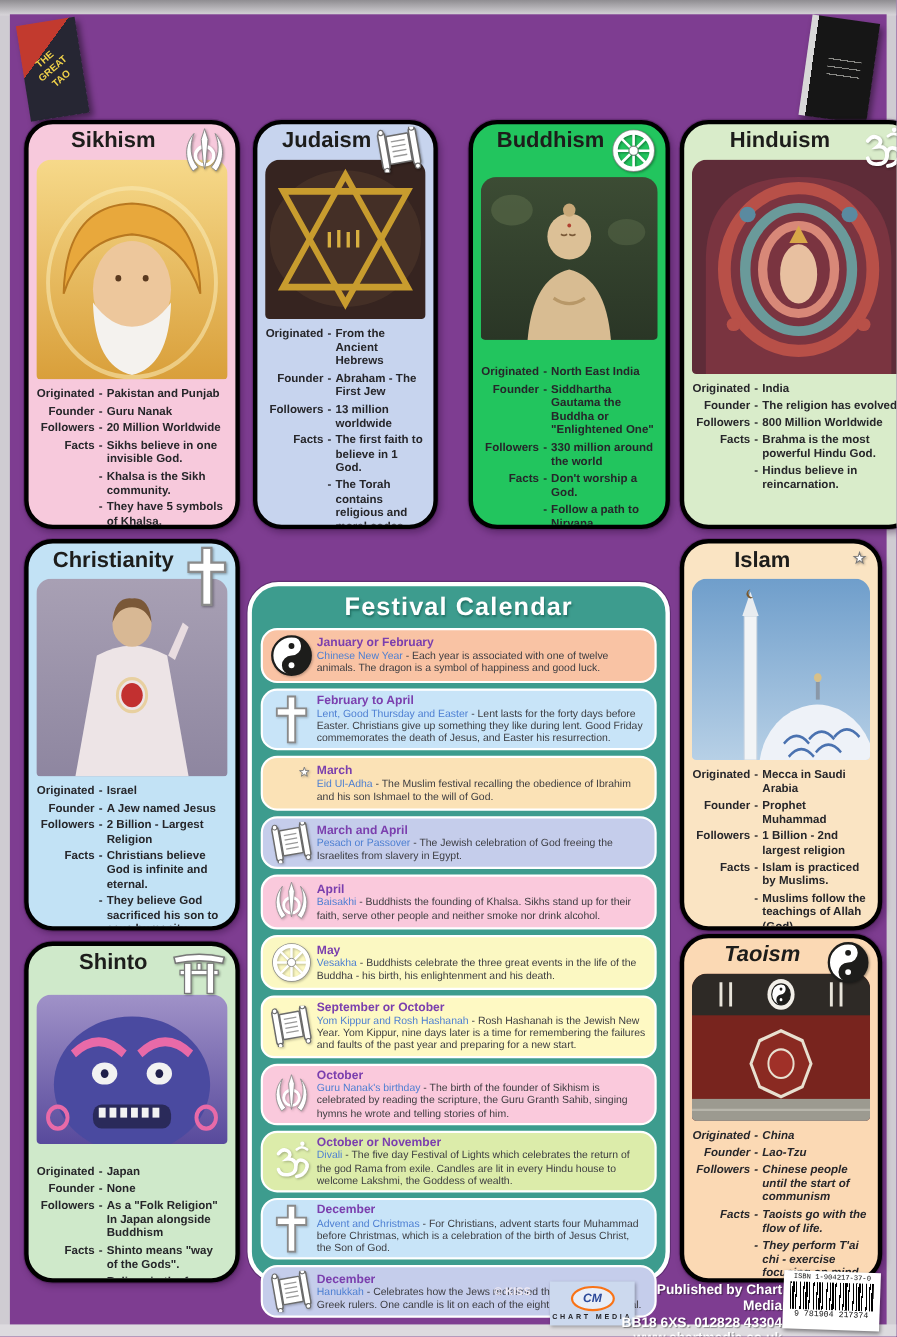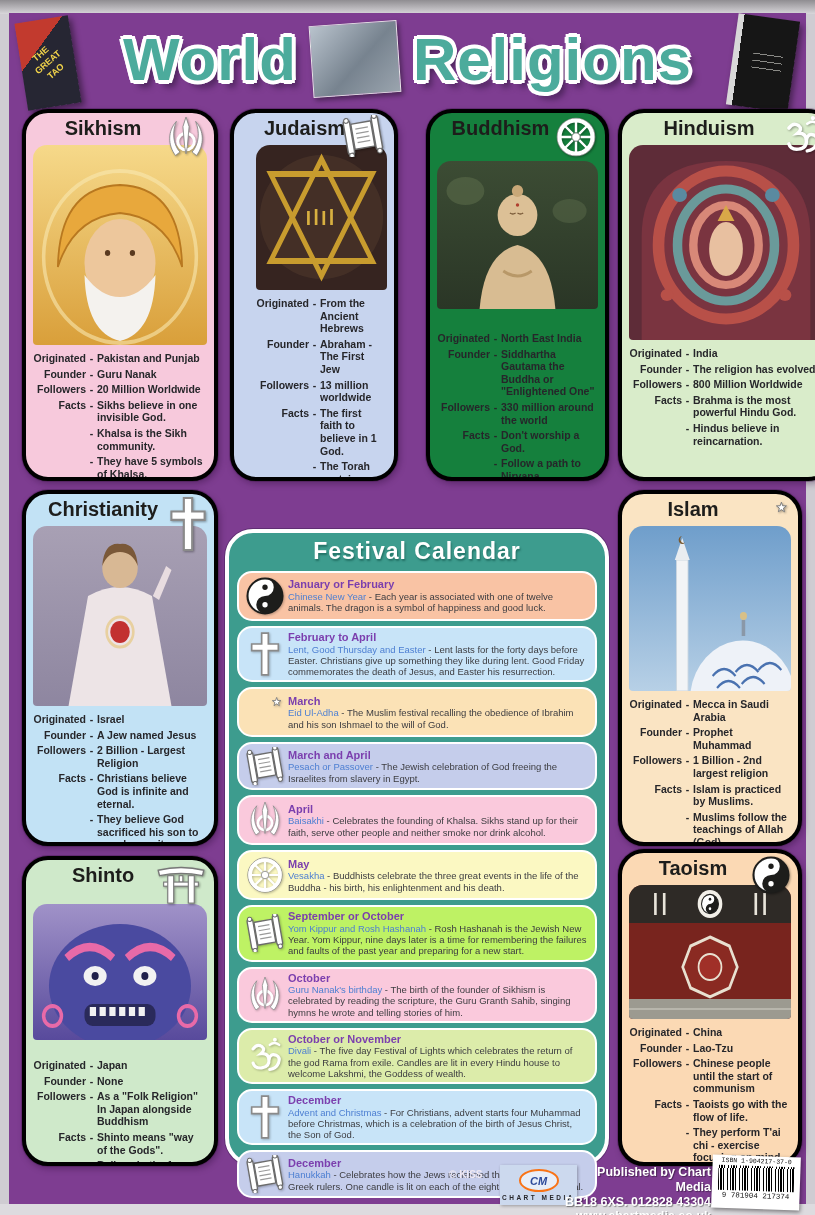--- a/index.html
+++ b/index.html
@@ -23,27 +23,27 @@
   .book-left .bktxt span{display:block;}
   .book-right{right:12px;top:4px;width:62px;height:92px;transform:rotate(8deg);
     background:linear-gradient(90deg,#d8d8d8 0 6px,#161616 6px);}
   .book-right .marks{position:absolute;left:20px;top:34px;width:30px;height:22px;
     background:repeating-linear-gradient(#161616 0 3px,#8a8a86 3px 4px,#161616 4px 7px);}
 
   
   .panel{position:absolute;border:4px solid #000000;border-radius:26px;overflow:hidden;display:flex;flex-direction:column;
     box-shadow:0 0 0 1px rgba(60,20,70,.35),2px 3px 6px rgba(40,10,50,.35);box-sizing:border-box;}
   .p-sikh{left:13px;top:96px;width:196px;height:372px;}
-  .p-juda{left:221px;top:96px;width:168px;height:372px;padding-left:15px;}
+  .p-juda{left:221px;top:96px;width:168px;height:372px;}
   .p-budd{left:417px;top:96px;width:183px;height:372px;}
   .p-hind{left:609px;top:96px;width:216px;height:372px;}
   .p-chri{left:13px;top:477px;width:196px;height:356px;}
   .p-isla{left:609px;top:477px;width:184px;height:356px;}
   .p-shin{left:13px;top:843px;width:196px;height:310px;}
-  .p-taoi{left:609px;top:836px;width:184px;height:317px;}
+  .p-taoi{left:609px;top:836px;width:184px;height:317px;font-style:italic;}
   .panel-header{position:relative;text-align:center;padding:4px 48px 2px 14px;min-height:26px;z-index:2;}
   .panel-header h2{margin:0;display:inline-block;font-size:20px;font-weight:bold;color:#1d1d1b;}
   .panel-icon{position:absolute;right:7px;top:2px;z-index:3;filter:drop-shadow(1px 1px 1px rgba(0,0,0,.35));}
   .panel-photo{margin:0 7px;border-radius:14px 14px 4px 4px;overflow:hidden;flex:0 0 auto;}
   .panel-photo svg{display:block;width:100%;height:100%;}
   .panel-info{padding:7px 6px 4px 2px;font-size:10.5px;font-weight:bold;color:#26262a;line-height:1.2;}
   .info-row{display:flex;align-items:flex-start;margin-bottom:3px;}
   .info-label{width:58px;text-align:right;flex:0 0 auto;}
   .info-dash{width:11px;text-align:center;flex:0 0 auto;}
   .info-dash::before{content:"-";}
@@ -144,25 +144,20 @@
 <div class="poster">
 
   <header class="masthead">
     <div class="book book-left">
       <div class="bktxt">
         <span>THE</span>
         <span>GREAT</span>
         <span>TAO</span>
       </div>
     </div>
-    <h1>
-      <span>World</span>
-      <span class="title-photo"></span>
-      <span>Religions</span>
-    </h1>
     <div class="book book-right">
       <div class="marks"></div>
     </div>
   </header>
 
   <section class="panel p-sikh" style="background: rgb(247, 201, 220);">
     <div class="panel-header">
       <h2>Sikhism</h2>
       <svg class="panel-icon" width="42" height="46">
           <use href="#ic-khanda"></use>
@@ -263,21 +258,21 @@
         </div>
         <div class="info-row">
           <span class="info-label"></span>
           <span class="info-dash"></span>
           <span class="info-value">Moses received the ten commandments.</span>
         </div>
     </div>
 
   </section>
 
-  <section class="panel p-budd" style="background: #15803d; gap: 16px;">
+  <section class="panel p-budd" style="background: #22c55e; gap: 16px;">
     <div class="panel-header">
       <h2>Buddhism</h2>
       <svg class="panel-icon" width="44" height="44">
           <use href="#ic-wheel"></use>
         </svg>
     </div>
     <div class="panel-photo" style="height:148px">
       <svg viewBox="0 0 170 148" preserveAspectRatio="none">
         <defs>
             <linearGradient id="gBud" x1="0" y1="0" x2="0" y2="1">
@@ -659,37 +654,37 @@
     </div>
 
     <div class="fest-row" style="background: rgb(250, 201, 220);">
       <span class="fest-icon">
           <svg width="36" height="40">
             <use href="#ic-khanda"></use>
           </svg>
         </span>
       <span class="fest-text">
         <div class="fest-month">April</div>
-        <div class="fest-desc"><span class="fest-name">Baisakhi</span><span class="fest-sep"></span><span>Celebrates the founding of Khalsa. Sikhs stand up for their faith, serve other people and neither smoke nor drink alcohol.</span></div>
+        <div class="fest-desc"><span class="fest-name">Baisakhi</span><span class="fest-sep"></span><span>Buddhists the founding of Khalsa. Sikhs stand up for their faith, serve other people and neither smoke nor drink alcohol.</span></div>
       </span>
     </div>
 
     <div class="fest-row" style="background: rgb(251, 248, 194);">
       <span class="fest-icon">
           <svg width="40" height="40">
             <use href="#ic-wheel"></use>
           </svg>
         </span>
       <span class="fest-text">
         <div class="fest-month">May</div>
         <div class="fest-desc"><span class="fest-name">Vesakha</span><span class="fest-sep"></span><span>Buddhists celebrate the three great events in the life of the Buddha - his birth, his enlightenment and his death.</span></div>
       </span>
     </div>
 
-    <div class="fest-row" style="background: #bef264;">
+    <div class="fest-row" style="background: #fef9c3; border-radius: 12px;">
       <span class="fest-icon">
           <svg width="44" height="38">
             <use href="#ic-torah"></use>
           </svg>
         </span>
       <span class="fest-text">
         <div class="fest-month">September or October</div>
         <div class="fest-desc"><span class="fest-name">Yom Kippur and Rosh Hashanah</span><span class="fest-sep"></span><span>Rosh Hashanah is the Jewish New Year. Yom Kippur, nine days later is a time for remembering the failures and faults of the past year and preparing for a new start.</span></div>
       </span>
     </div>

